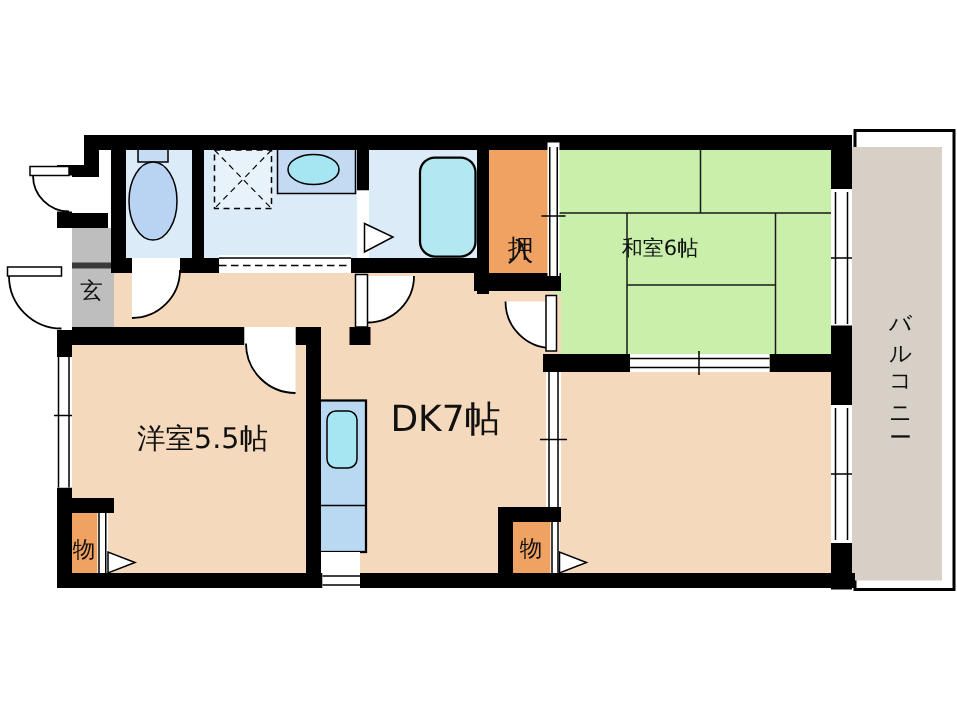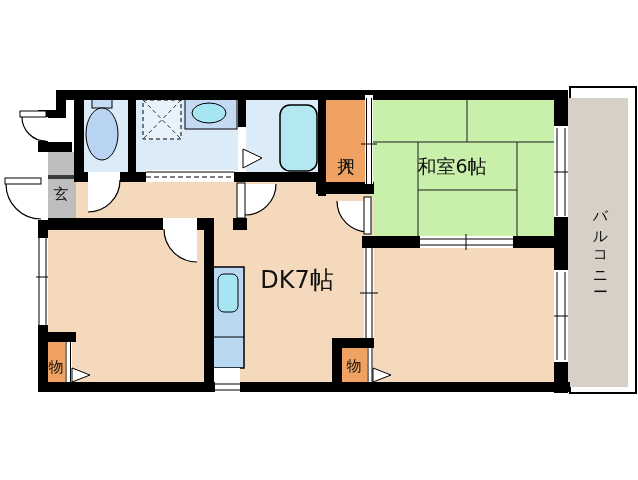--- a/index.html
+++ b/index.html
@@ -208,20 +208,21 @@
       <path d="M 276 184 A 31 31 0 0 1 245 215" fill="none" stroke="#000" stroke-width="1.2"></path>
       <rect x="237" y="183" width="8" height="35" fill="#fff" stroke="#000" stroke-width="1"></rect>
     </g>
     <g>
       <rect x="238" y="127" width="8" height="45" fill="#fff"></rect>
       <polygon points="243,149 243,168 262,158" fill="#fff" stroke="#000" stroke-width="1"></polygon>
     </g>
   </g>
 </svg>
 
-<div class="lbl" style="left:452px;top:167px;font-size:19px">和室6帖</div>
+<div class="lbl" style="left:440px;top:167px;font-size:14px">和室6帖</div>
 <div class="lbl" style="left:297px;top:280px;font-size:24px">DK7帖</div>
+<div class="lbl" style="left:135px;top:293px;font-size:19px">洋室5.5帖</div>
 <div class="lbl vert" style="left:346px;top:144px;font-size:17px">押入</div>
 <div class="lbl vert" style="left:600px;top:243px;font-size:15px;letter-spacing:4px">バルコニー</div>
 <div class="lbl" style="left:61px;top:194px;font-size:15px">玄</div>
 <div class="lbl" style="left:56px;top:367px;font-size:15px">物</div>
 <div class="lbl" style="left:354px;top:366px;font-size:15px">物</div>
 </div>
 
 </body></html>

